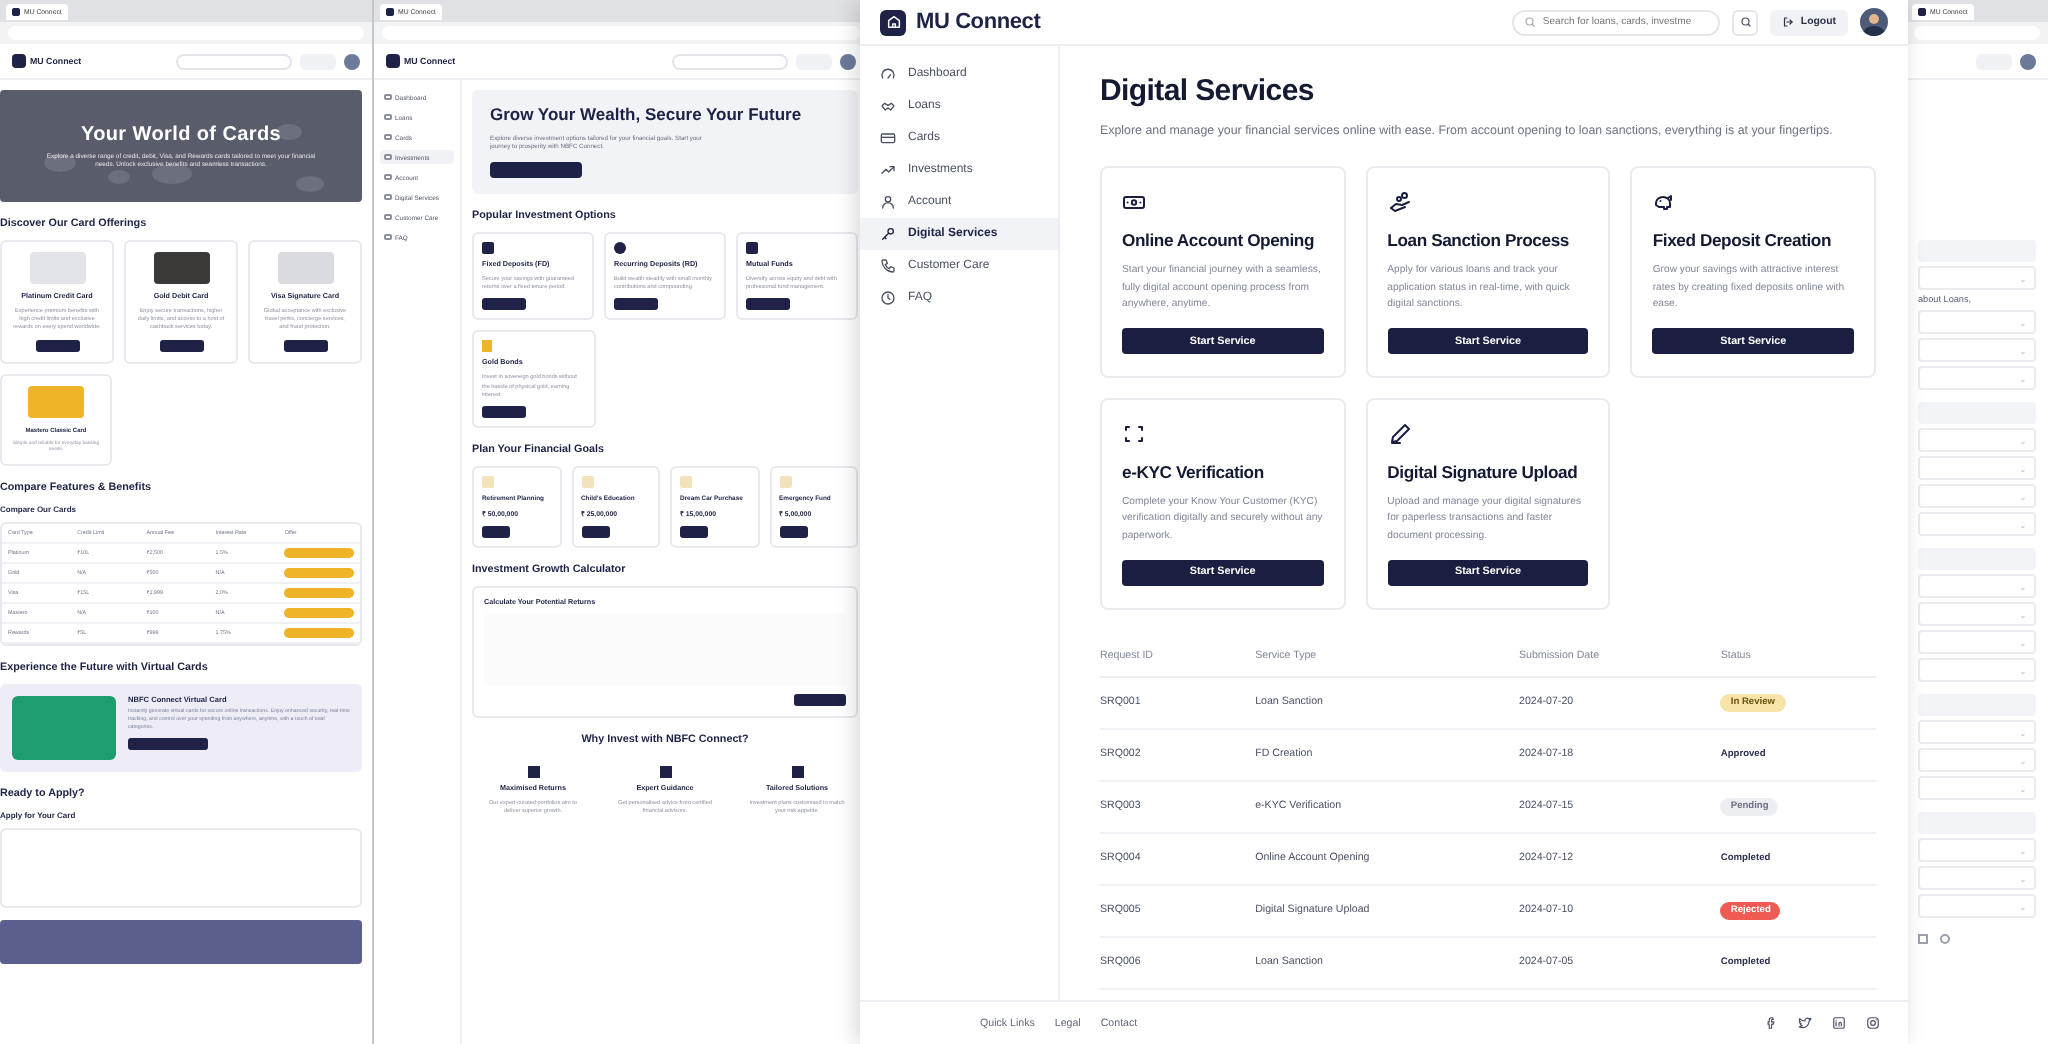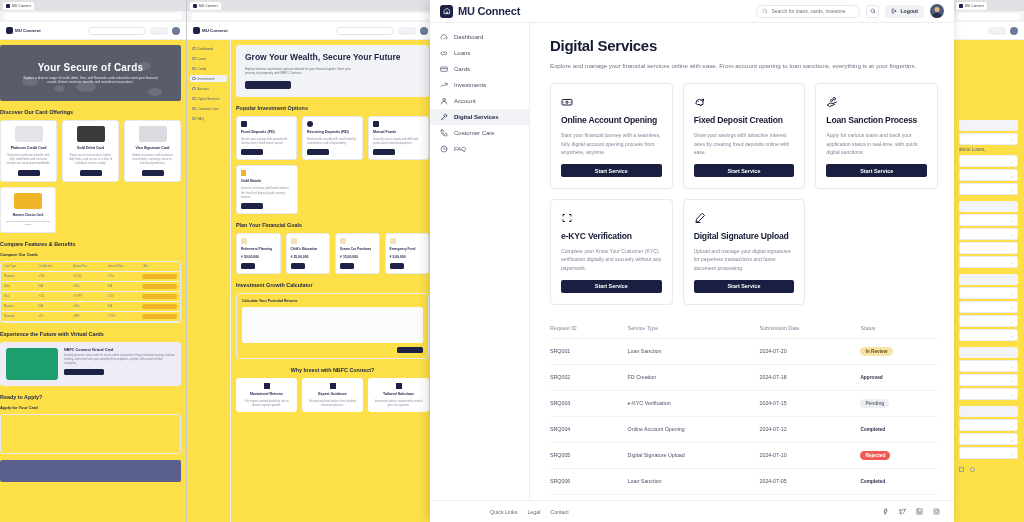--- a/index.html
+++ b/index.html
@@ -5,21 +5,21 @@
   * { box-sizing: border-box; margin: 0; padding: 0; }
   html, body {
     width: 1024px; height: 522px;
     font-family: "Liberation Sans", sans-serif;
     background: #d9dade;
     overflow: hidden;
   }
   .screen { position: relative; width: 1024px; height: 522px; }
 
   
-  .bgwin { position: absolute; top: 0; background: #fde047; overflow: hidden; }
+  .bgwin { position: absolute; top: 0; background: #ffffff; overflow: hidden; }
   .bgwin-left  { left: 0;   width: 186px; height: 522px; }
   .bgwin-mid   { left: 186px; width: 248px; height: 522px; border-left: 1px solid #c6c7cc; }
   .bgwin-right { left: 952px; width: 72px; height: 522px; border-left: 1px solid #c6c7cc; }
 
   .tabstrip { height: 11px; background: #dfe1e5; display: flex; align-items: center;
               gap: 3px; padding: 0 3px; }
   .tabchip { height: 8px; background: #fff; border-radius: 2px 2px 0 0; display: flex;
              align-items: center; gap: 2px; padding: 0 3px; }
   .tabchip .fav { width: 4px; height: 4px; background: #1d2246; border-radius: 1px; }
   .tabchip span { font-size: 3.4px; color: #3c4043; white-space: nowrap; }
@@ -230,21 +230,21 @@
       <div class="bg-av"></div>
     </div>
     <div class="bg-body">
       <div class="bg-main" style="padding-left:0;">
         <div class="hero">
           <div class="blob" style="width:16px;height:9px;left:12%;top:58%;"></div>
           <div class="blob" style="width:11px;height:7px;left:30%;top:72%;"></div>
           <div class="blob" style="width:20px;height:10px;left:42%;top:66%;"></div>
           <div class="blob" style="width:13px;height:8px;left:76%;top:30%;"></div>
           <div class="blob" style="width:14px;height:8px;left:82%;top:76%;"></div>
-          <h2>Your Secure of Cards</h2>
+          <h2>Your World of Cards</h2>
           <p>Explore a diverse range of credit, debit, Visa, and Rewards cards tailored to meet your financial needs. Unlock exclusive benefits and seamless transactions.</p>
         </div>
         <div class="sec-t">Discover Our Card Offerings</div>
         <div class="mini-grid">
           <div class="mini-card">
             <div class="thumb"></div>
             <h4>Platinum Credit Card</h4>
             <p>Experience premium benefits with high credit limits and exclusive rewards on every spend worldwide.</p>
             <div class="b"></div>
           </div>
@@ -673,43 +673,43 @@
             <h3>Online Account Opening</h3>
             <p>Start your financial journey with a seamless, fully digital account opening process from anywhere, anytime.</p>
             <div class="startbtn">
               <span>Start Service</span>
             </div>
           </div>
 
           <div class="svc-card">
             <div class="ico">
               <svg viewBox="0 0 24 24" fill="none" stroke="#1a1f42" stroke-width="2" stroke-linecap="round" stroke-linejoin="round">
-                <path d="M4 13a7 6 0 0114 0v4h-3v2h-3v-2H7l-3-2z"></path>
-                  <path d="M16 8l3-2v4"></path>
-                <path d="M8.5 11h.01"></path>
-                </svg>
-            </div>
-            <h3>Fixed Deposit Creation</h3>
-            <p>Grow your savings with attractive interest rates by creating fixed deposits online with ease.</p>
-            <div class="startbtn">
-              <span>Start Service</span>
-            </div>
-          </div>
-
-          <div class="svc-card">
-            <div class="ico">
-              <svg viewBox="0 0 24 24" fill="none" stroke="#1a1f42" stroke-width="2" stroke-linecap="round" stroke-linejoin="round">
                 <circle cx="16.5" cy="5.5" r="2.5"></circle>
                   <circle cx="11" cy="9" r="2"></circle>
                 <path d="M3 18l5-4 6 1 7-3"></path>
                   <path d="M3 18l4 3 10-4"></path>
                 </svg>
             </div>
             <h3>Loan Sanction Process</h3>
             <p>Apply for various loans and track your application status in real-time, with quick digital sanctions.</p>
+            <div class="startbtn">
+              <span>Start Service</span>
+            </div>
+          </div>
+
+          <div class="svc-card">
+            <div class="ico">
+              <svg viewBox="0 0 24 24" fill="none" stroke="#1a1f42" stroke-width="2" stroke-linecap="round" stroke-linejoin="round">
+                <path d="M4 13a7 6 0 0114 0v4h-3v2h-3v-2H7l-3-2z"></path>
+                  <path d="M16 8l3-2v4"></path>
+                <path d="M8.5 11h.01"></path>
+                </svg>
+            </div>
+            <h3>Fixed Deposit Creation</h3>
+            <p>Grow your savings with attractive interest rates by creating fixed deposits online with ease.</p>
             <div class="startbtn">
               <span>Start Service</span>
             </div>
           </div>
 
           <div class="svc-card">
             <div class="ico">
               <svg viewBox="0 0 24 24" fill="none" stroke="#1a1f42" stroke-width="2" stroke-linecap="round" stroke-linejoin="round">
                 <path d="M4 8V5h3"></path>
                   <path d="M20 8V5h-3"></path>

